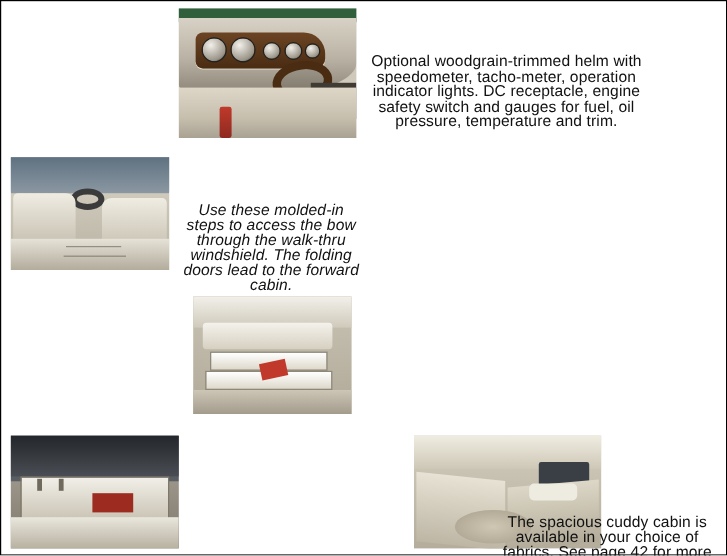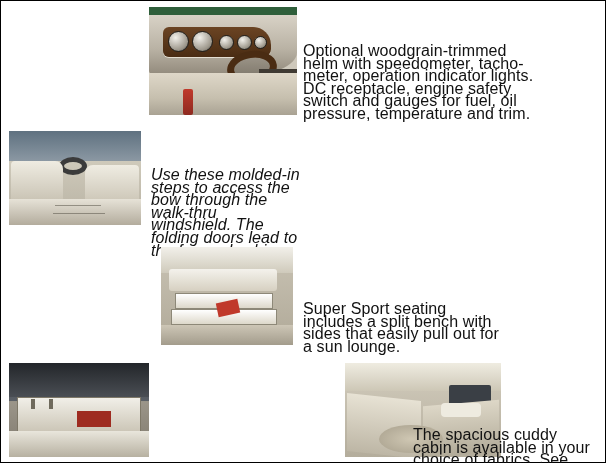--- a/index.html
+++ b/index.html
@@ -22,24 +22,25 @@
     box-sizing: border-box;
     background: #ffffff;
   }
   .photo {
     position: absolute;
     overflow: hidden;
     background: #8a9099;
   }
   .caption {
     position: absolute;
-    font-size: 16px;
+    font-size: 13px;
     line-height: 12.6px;
     color: #111111;
     letter-spacing: 0.1px;
+    text-align: center;
   }
 
   
   #photo-helm {
     left: 148px; top: 6px; width: 148px; height: 108px;
     background:
       linear-gradient(to bottom, #2f5f3b 0%, #2f5f3b 10%, #cfc9bc 11%, #cfc9bc 100%);
   }
   #photo-helm .dash {
     position: absolute; left: 0; top: 8px; width: 148px; height: 62px;
@@ -246,21 +247,20 @@
   <div class="caption" id="caption-steps">Use these molded-in steps to access the bow through the walk-thru windshield. The folding doors lead to the forward cabin.</div>
 
   <div class="photo" id="photo-seating">
     <div class="hull"></div>
     <div class="bench"></div>
     <div class="cushion1"></div>
     <div class="cushion2"></div>
     <div class="towel"></div>
     <div class="deck"></div>
   </div>
-  <div class="caption" id="caption-seating">Super Sport seating includes a split bench with sides that easily pull out for a sun lounge.</div>
 
   <div class="photo" id="photo-anchor">
     <div class="dark"></div>
     <div class="tray"></div>
     <div class="clip" style="left:22px;"></div>
     <div class="clip" style="left:40px;"></div>
     <div class="redbag"></div>
     <div class="hullb"></div>
   </div>
 

